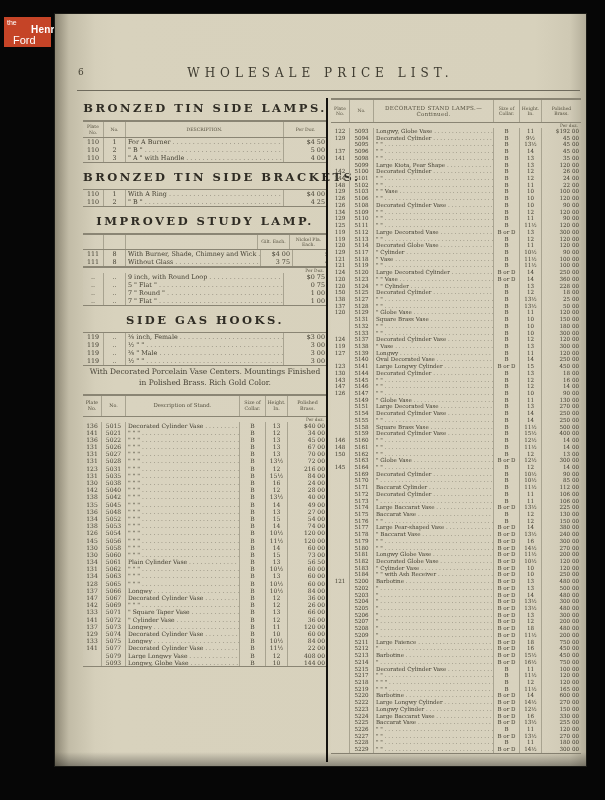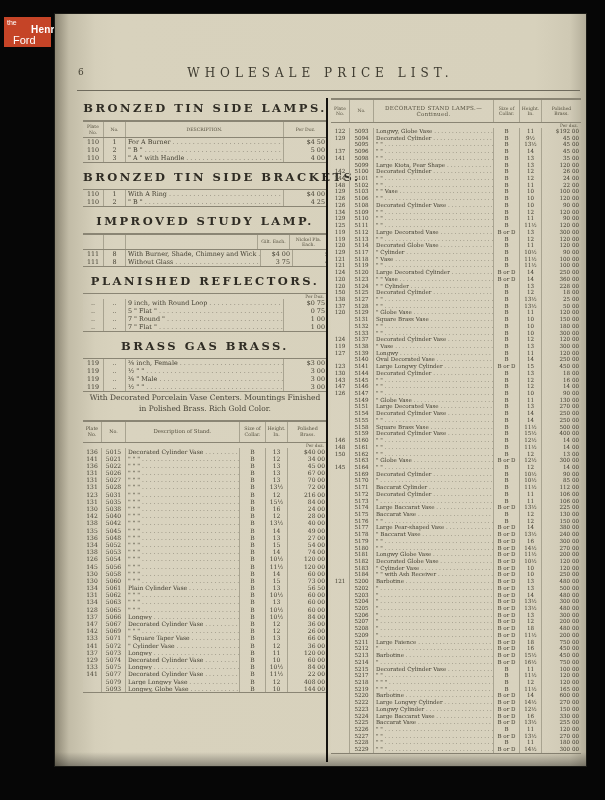--- a/index.html
+++ b/index.html
@@ -159,21 +159,20 @@
             <div class="tr">
               <div class="td c0"><span class="cv">111</span></div>
               <div class="td c1"><span class="cv">8</span></div>
               <div class="td c2 desc"><span class="cv">Without Glass</span></div>
               <div class="td c3"><span class="cv">3 75</span></div>
               <div class="td c4"><span class="cv">4 75</span></div>
             </div>
           </div>
       </div>
 
-      <div class="sec-title">PLANISHED REFLECTORS.</div>
       <div class="cat t4">
         <div class="pd-row">Per Doz.</div>
         <div>
             <div class="tr">
               <div class="td c0"><span class="cv">..</span></div>
               <div class="td c1"><span class="cv">..</span></div>
               <div class="td c2 desc"><span class="cv">9 inch, with Round Loop</span></div>
               <div class="td c3"><span class="cv">$0 75</span></div>
             </div>
             <div class="tr">
@@ -190,21 +189,21 @@
             </div>
             <div class="tr">
               <div class="td c0"><span class="cv">..</span></div>
               <div class="td c1"><span class="cv">..</span></div>
               <div class="td c2 desc"><span class="cv">7   "    Flat   "</span></div>
               <div class="td c3"><span class="cv">1 00</span></div>
             </div>
           </div>
       </div>
 
-      <div class="sec-title">BRASS GAS BRASS.</div>
+      <div class="sec-title">SIDE GAS HOOKS.</div>
       <div class="cat t4">
         <div>
             <div class="tr">
               <div class="td c0"><span class="cv">119</span></div>
               <div class="td c1"><span class="cv">..</span></div>
               <div class="td c2 desc"><span class="cv">⅜ inch, Female</span></div>
               <div class="td c3"><span class="cv">$3 00</span></div>
             </div>
             <div class="tr">
               <div class="td c0"><span class="cv">119</span></div>

